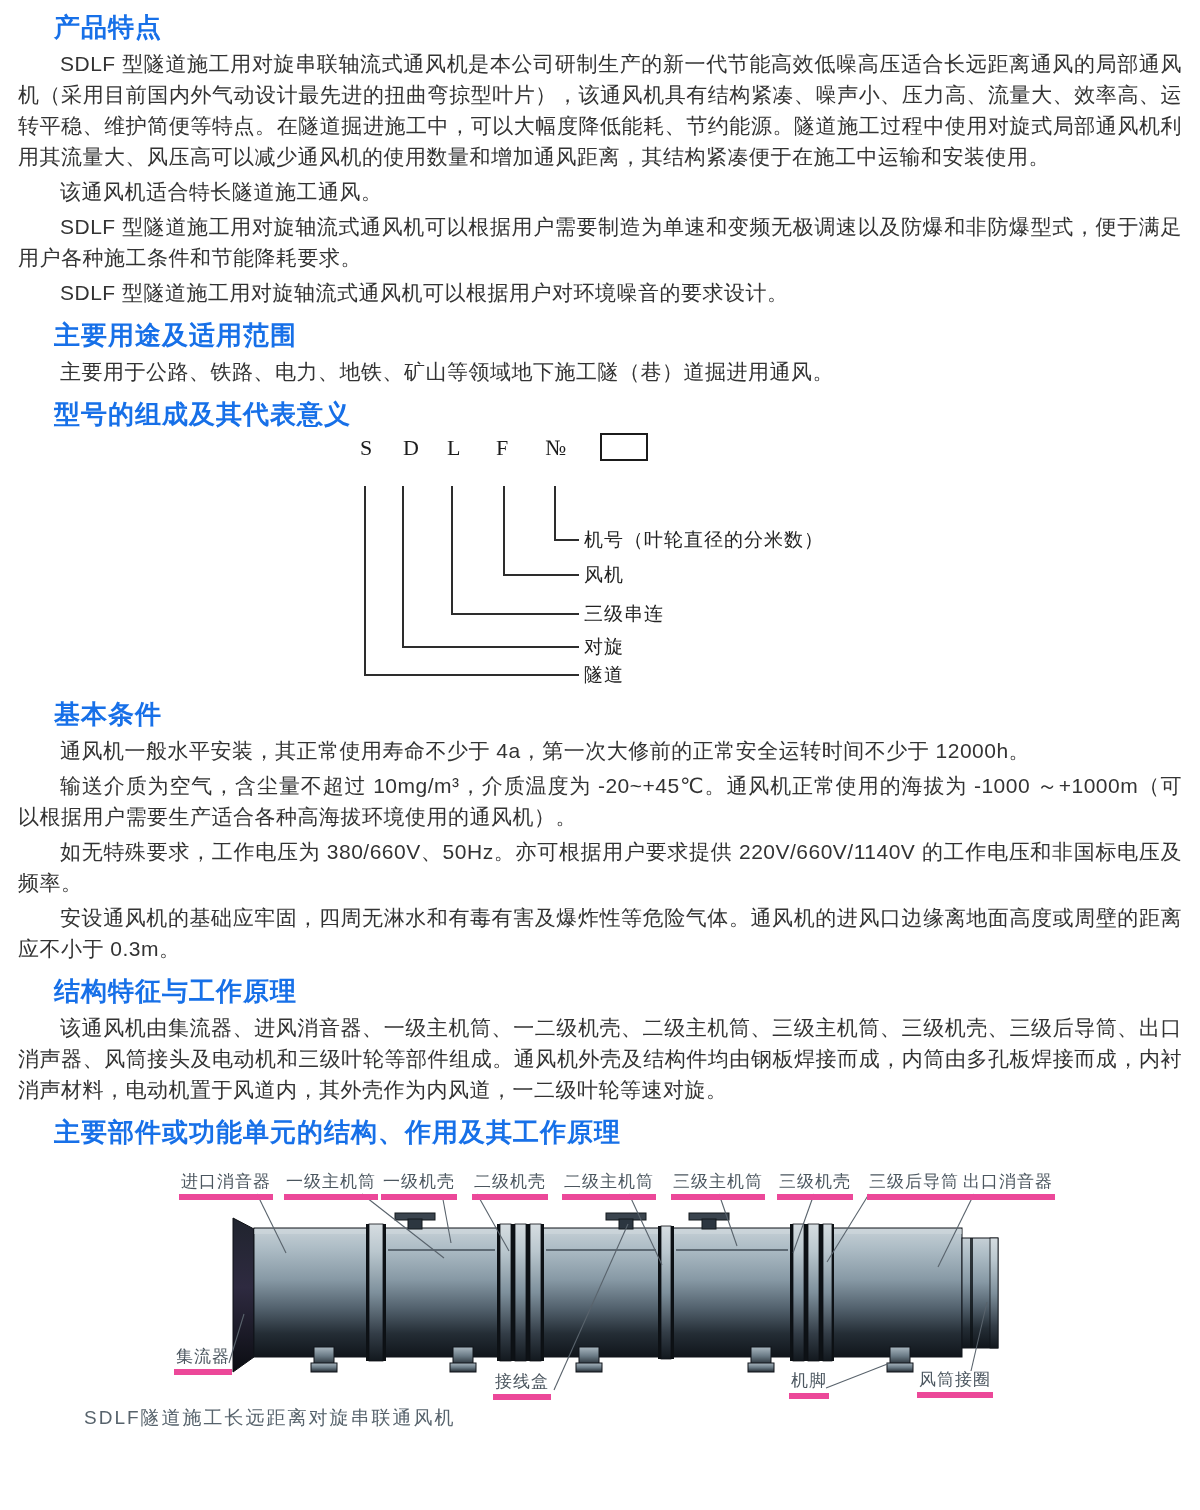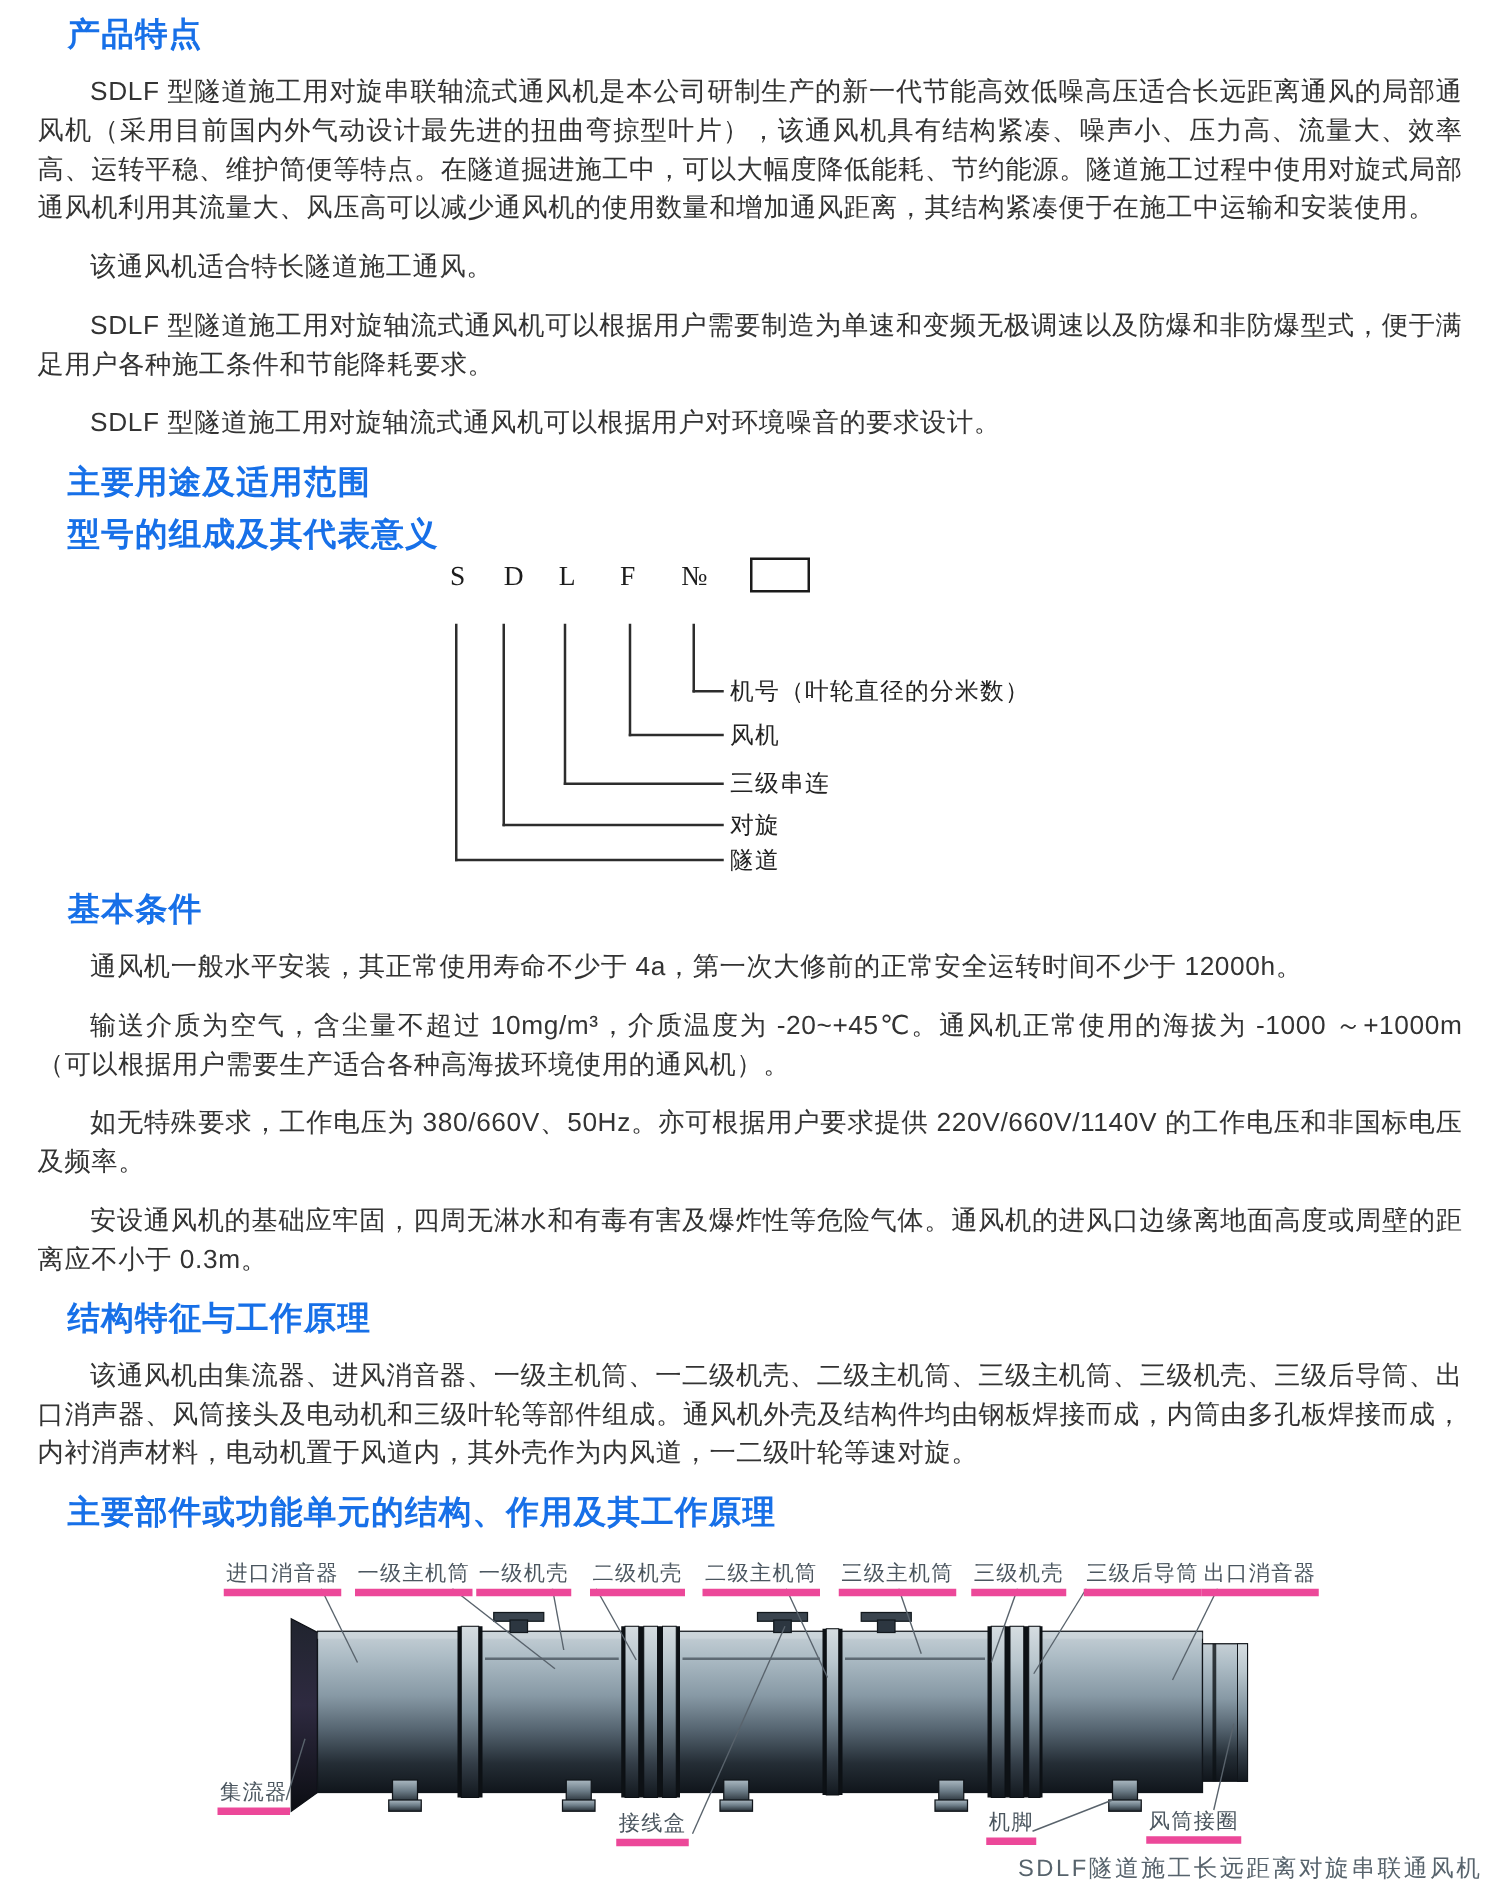--- a/index.html
+++ b/index.html
@@ -7,56 +7,57 @@
     width:1200px;height:1510px;overflow:hidden;
     font-family:"Liberation Sans","DejaVu Sans",sans-serif;
     color:#333333;
   }
   .content{padding:0 14px;}
   h2.sec{
     font-size:26px;line-height:30px;font-weight:700;color:#1770e8;
     margin:12px 0 6px 40px;letter-spacing:1px;
   }
   p.body{
-    font-size:21px;line-height:31px;margin:16px;color:#333333;
+    font-size:21px;line-height:31px;margin:4px;color:#333333;
     text-indent:2em;text-align:justify;letter-spacing:0.5px;
   }
   
   .model{position:relative;height:252px;margin:6px 0 0 0;}
   .mletter{
     position:absolute;top:0;font-family:"Liberation Serif","DejaVu Serif",serif;
     font-size:22px;color:#1c1c1c;font-weight:500;
   }
   .mbox{position:absolute;left:586px;top:-2px;width:44px;height:24px;border:2px solid #1b1b1b;}
   .mline{position:absolute;border-left:2px solid #2d2d2d;border-bottom:2px solid #2d2d2d;}
   .mlabel{position:absolute;left:570px;font-size:19px;color:#222222;white-space:nowrap;letter-spacing:1px;text-align:right;}
   
   .figure{position:relative;height:300px;margin-top:14px;}
   .figure svg{position:absolute;left:0;top:0;}
   .figlabel{
     position:absolute;font-size:17px;color:#4b565f;white-space:nowrap;
     border-bottom:6px solid #ec4899;padding:0 2px 1px 2px;letter-spacing:1px;
   }
   .figcaption{
-    position:absolute;left:70px;right:0;top:244px;text-align:right;
+    position:absolute;left:70px;right:0;top:244px;text-align:left;
     font-size:19px;color:#57636c;letter-spacing:2px;
   }
 </style>
 </head>
 <body>
 
 <div class="content">
 
   <h2 class="sec">产品特点</h2>
   <p class="body">SDLF 型隧道施工用对旋串联轴流式通风机是本公司研制生产的新一代节能高效低噪高压适合长远距离通风的局部通风机（采用目前国内外气动设计最先进的扭曲弯掠型叶片），该通风机具有结构紧凑、噪声小、压力高、流量大、效率高、运转平稳、维护简便等特点。在隧道掘进施工中，可以大幅度降低能耗、节约能源。隧道施工过程中使用对旋式局部通风机利用其流量大、风压高可以减少通风机的使用数量和增加通风距离，其结构紧凑便于在施工中运输和安装使用。</p>
   <p class="body">该通风机适合特长隧道施工通风。</p>
   <p class="body">SDLF 型隧道施工用对旋轴流式通风机可以根据用户需要制造为单速和变频无极调速以及防爆和非防爆型式，便于满足用户各种施工条件和节能降耗要求。</p>
   <p class="body">SDLF 型隧道施工用对旋轴流式通风机可以根据用户对环境噪音的要求设计。</p>
 
   <h2 class="sec">主要用途及适用范围</h2>
+  <p class="body">主要用于公路、铁路、电力、地铁、矿山等领域地下施工隧（巷）道掘进用通风。</p>
 
   <h2 class="sec">型号的组成及其代表意义</h2>
 
   <div class="model">
     <span class="mletter" style="left:346px">S</span>
     <span class="mletter" style="left:389px">D</span>
     <span class="mletter" style="left:433px">L</span>
     <span class="mletter" style="left:482px">F</span>
     <span class="mletter" style="left:531px">№</span>
     <div class="mbox"></div>

